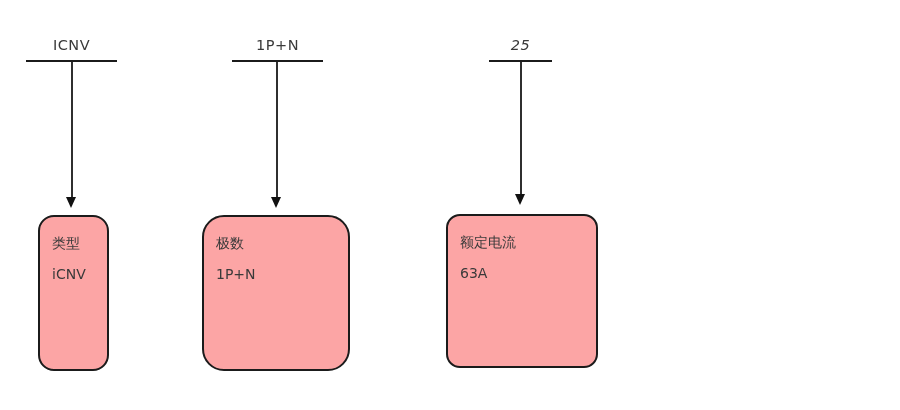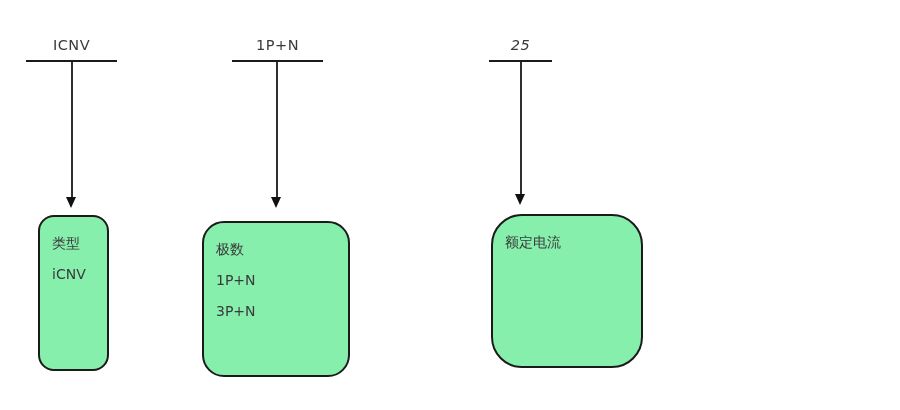--- a/index.html
+++ b/index.html
@@ -36,31 +36,31 @@
   }
   .arrowhead {
     position: absolute;
     width: 0; height: 0;
     border-left: 5.5px solid transparent;
     border-right: 5.5px solid transparent;
     border-top: 11px solid #111111;
   }
   .desc-box {
     position: absolute;
-    background: #86efac;
+    background: #fca5a5;
     border: 2px solid #1b1b1b;
     color: #3a3a3a;
     font-size: 14px;
     padding: 11px 6px 0 12px;
     line-height: 31px;
   }
   .desc-box .line { white-space: nowrap; }
   .box-1 { left: 38px;  top: 215px; width: 71px;  height: 156px; border-radius: 16px; }
-  .box-2 { left: 202px; top: 215px; width: 148px; height: 156px; border-radius: 22px; margin-top: 6px; }
-  .box-3 { left: 446px; top: 214px; width: 152px; height: 154px; border-radius: 31px; margin-left: 45px; }
+  .box-2 { left: 202px; top: 215px; width: 148px; height: 156px; border-radius: 22px; }
+  .box-3 { left: 446px; top: 214px; width: 152px; height: 154px; border-radius: 14px; }
 </style>
 </head>
 <body>
 
 <div class="canvas">
 
   <div class="code-label" style="left:26px; width:91px;">ICNV</div>
   <div class="underline" style="left:26px; width:91px;"></div>
   <div class="stem" style="left:71px; height:136px;"></div>
   <div class="arrowhead" style="left:66px; top:197px;"></div>
@@ -69,24 +69,24 @@
     <div class="line">iCNV</div>
   </div>
 
   <div class="code-label" style="left:232px; width:91px;">1P+N</div>
   <div class="underline" style="left:232px; width:91px;"></div>
   <div class="stem" style="left:276px; height:136px;"></div>
   <div class="arrowhead" style="left:271px; top:197px;"></div>
   <div class="desc-box box-2">
     <div class="line">极数</div>
     <div class="line">1P+N</div>
-    <div class="line">3P+N</div>
   </div>
 
   <div class="code-label" style="left:489px; width:63px;font-style:italic;">25</div>
   <div class="underline" style="left:489px; width:63px;"></div>
   <div class="stem" style="left:520px; height:133px;"></div>
   <div class="arrowhead" style="left:515px; top:194px;"></div>
   <div class="desc-box box-3">
     <div class="line">额定电流</div>
+    <div class="line">63A</div>
   </div>
 
 </div>
 
 </body></html>

